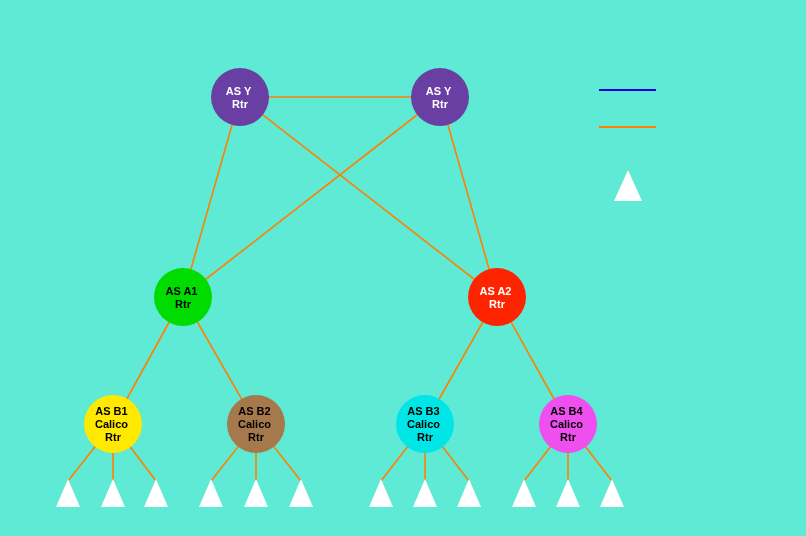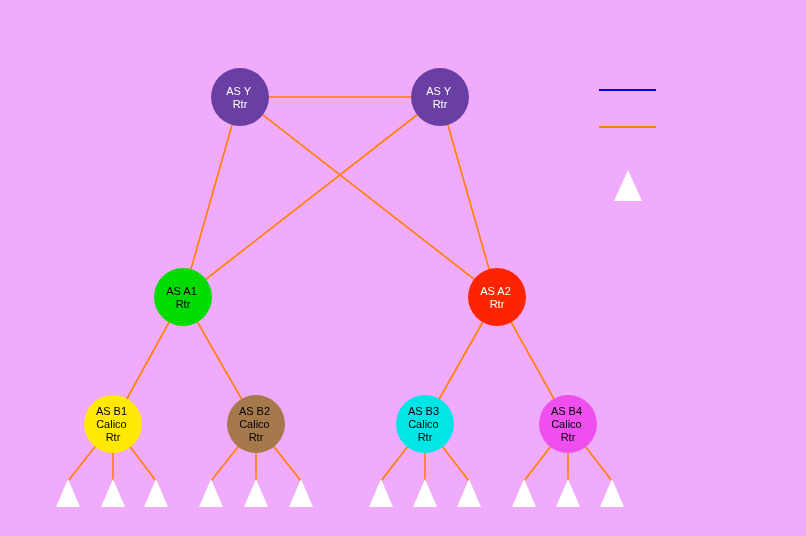--- a/index.html
+++ b/index.html
@@ -8,21 +8,22 @@
     background: #000000;
     width: 806px;
     height: 536px;
     overflow: hidden;
     font-family: "Liberation Sans", sans-serif;
   }
   #canvas {
     position: relative;
     width: 806px;
     height: 536px;
-    background: #f0abfc;
+    background: #5eead4;
+    font-weight: bold;
   }
   svg { display: block; }
   .edge-line { stroke-width: 1.6; fill: none; }
   .node-label {
     font-family: "Liberation Sans", sans-serif;
     font-size: 11px;
     text-anchor: middle;
   }
   .legend-line { stroke-width: 2; }
 </style>

